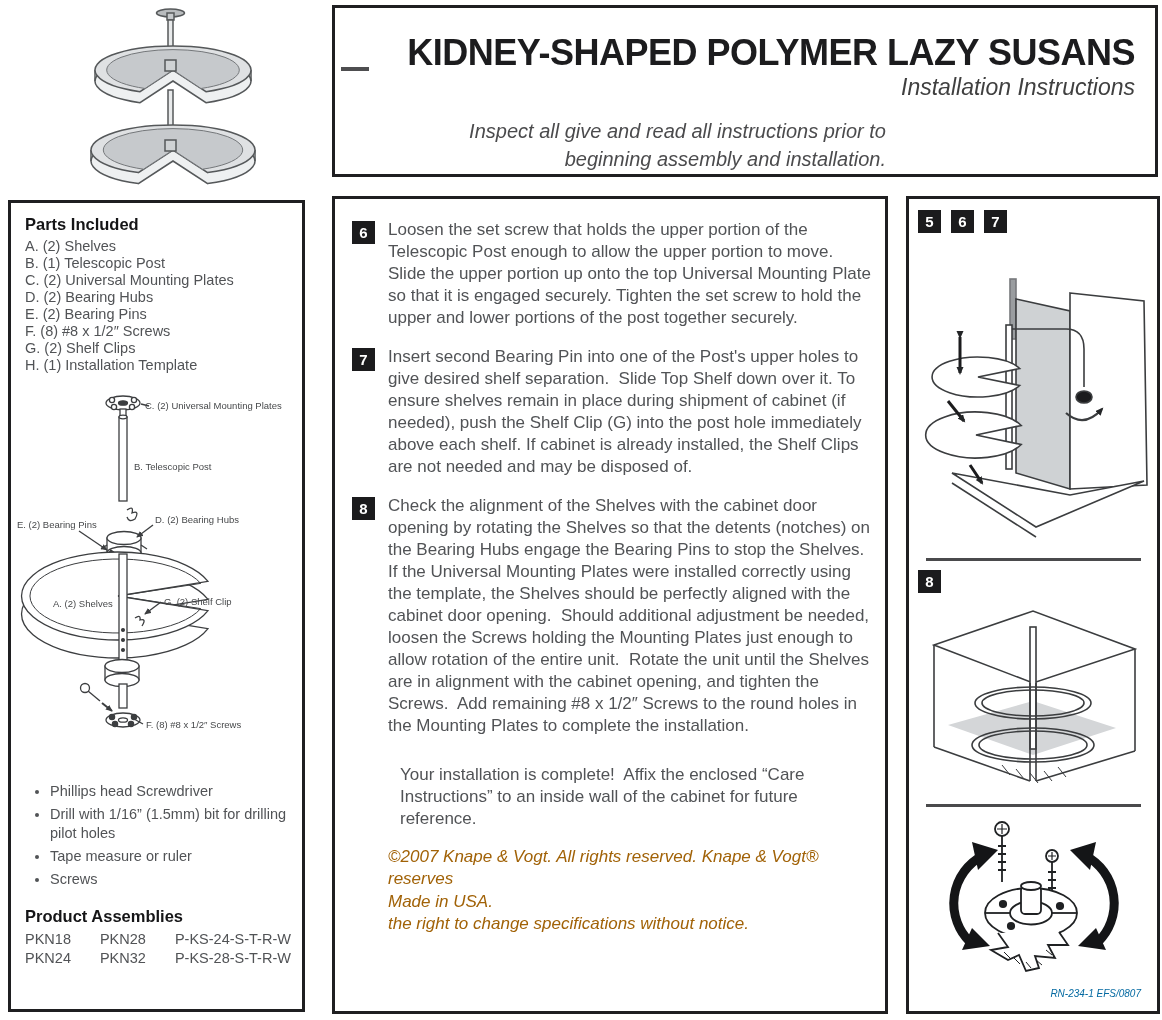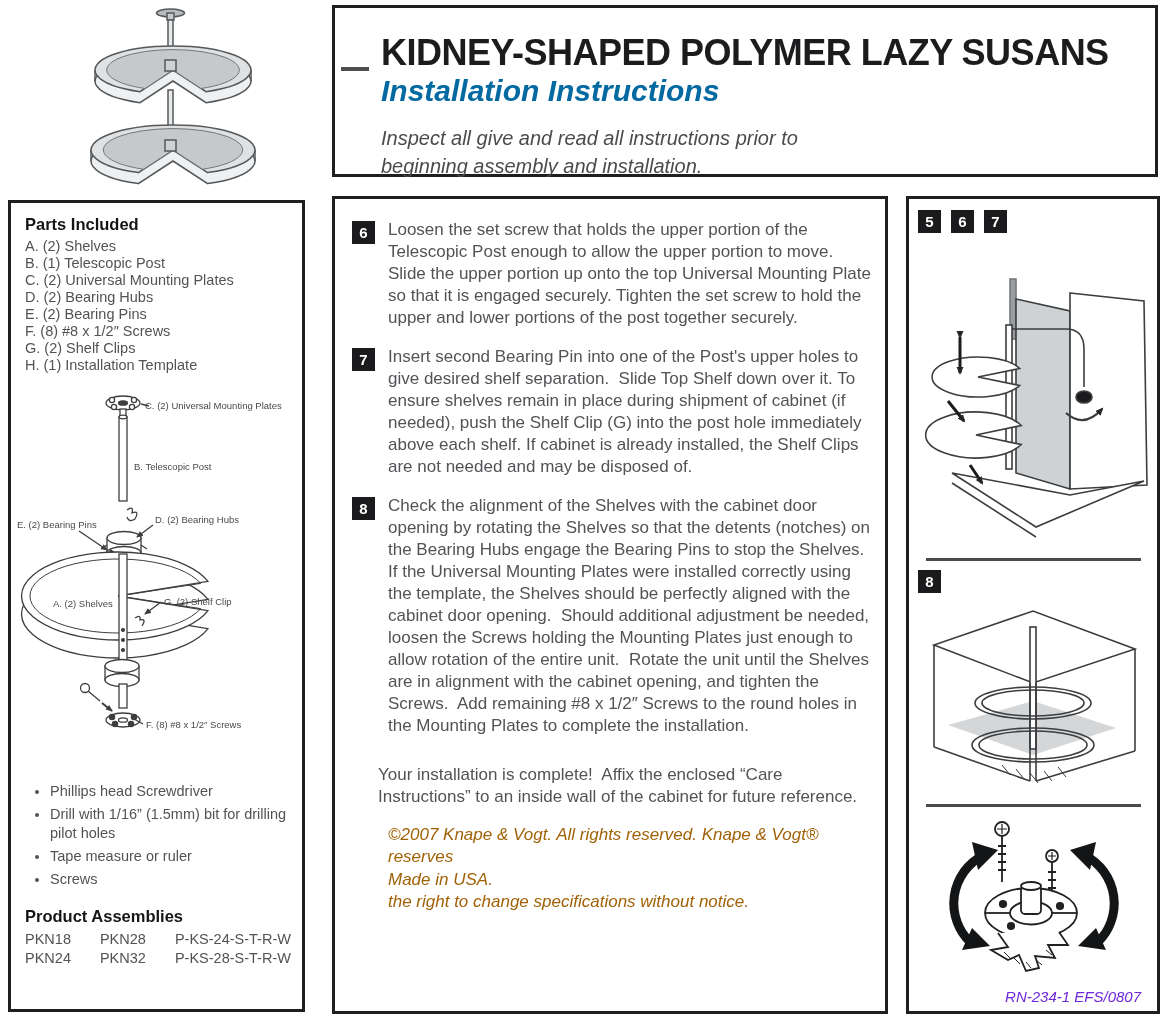--- a/index.html
+++ b/index.html
@@ -4,52 +4,52 @@
 <style>
   * { box-sizing: border-box; }
   html,body { margin:0; padding:0; background:#fff; }
   .page {
     position:relative; width:1162px; height:1020px; background:#fff;
     font-family:"Liberation Sans", sans-serif; color:#515356; overflow:hidden;
   }
   .box { position:absolute; border:3px solid #1f1f21; background:#fff; }
 
   
-  .header-box { left:332px; top:5px; width:826px; height:172px; padding:26px 20px 0 46px; }
+  .header-box { left:332px; top:5px; width:826px; height:172px; padding:26px 20px 0 46px;text-align:right; }
   .header-dash { position:absolute; left:6px; top:59px; width:28px; height:4px; background:#4e4e50; }
   .hdr-title { margin:0; font-size:36px; font-weight:bold; letter-spacing:-0.5px; color:#1c1c1e; line-height:1.05; }
-  .hdr-sub { margin:2px 0 0 0; font-size:30px; font-weight:bold; font-style:italic; color:#0369a1; }
+  .hdr-sub { margin:2px 0 0 0; font-size:23px; font-weight:normal; font-style:italic; color:#404040; }
   .hdr-note { margin:16px 0 0 0; font-size:20px; font-style:italic; color:#4b4b4d; line-height:1.4; max-width:505px; }
 
   
   .left-box { left:8px; top:200px; width:297px; height:812px; padding:12px 8px 16px 14px; }
   .sec-head { margin:0 0 4px 0; font-size:16.5px; font-weight:bold; color:#151517; }
   .plain-list { list-style:none; margin:0; padding:0; font-size:14.5px; line-height:17px; color:#515356; }
   .bullet-list { margin:0; padding:0 0 0 21px; font-size:14.5px; line-height:19px; color:#515356; }
   .bullet-list li { margin:4px; }
   .asm-row { display:flex; gap:29px; font-size:14.5px; line-height:19px; color:#515356; }
   .exploded-svg { display:block; margin:4px 0 0 -10px; }
   svg text { font-family:"Liberation Sans", sans-serif; font-size:9.5px; fill:#47494b; }
 
   
   .mid-box { left:332px; top:196px; width:556px; height:818px; padding:20px 14px 0 17px; }
   .step { display:flex; margin-bottom:17px; }
   .badge {
     flex:0 0 23px; width:23px; height:23px; margin-top:2px; background:#1b1b1d; color:#fff;
     font-weight:bold; font-size:15px; display:flex; align-items:center; justify-content:center;
   }
   .step-text { margin:0 0 0 13px; font-size:17px; line-height:22px; color:#515356; white-space:pre-wrap; }
-  .complete-note { margin:27px 0 0 26px; font-size:17px; line-height:22px; color:#515356; white-space:pre-wrap; max-width:486px; }
+  .complete-note { margin:27px 0 0 48px; font-size:17px; line-height:22px; color:#515356; white-space:pre-wrap; max-width:486px; }
   .legal { margin:16px 0 0 36px; font-size:17px; font-style:italic; color:#a16207; line-height:1.32; }
 
   
   .right-box { left:906px; top:196px; width:254px; height:818px; padding:11px 8px 0 9px; }
   .badge-row { display:flex; gap:10px; }
   .divider { border:none; border-top:3px solid #4a4a4c; margin:9px 8px; }
-  .docnum { text-align:right; font-size:15px; font-style:italic; color:#6d28d9; padding:4px 8px 0 0; }
+  .docnum { text-align:right; font-size:10px; font-style:italic; color:#0369a1; padding:4px 8px 0 0; }
   .dg { display:block; }
 </style>
 </head>
 <body>
 
 <div class="page">
 
   <svg class="dg" style="position:absolute; left:38px; top:2px;" width="270" height="192" viewBox="0 0 270 192">
     <g stroke="#55585a" stroke-width="1.5" fill="#e8eaeb">
       <ellipse cx="132.5" cy="11" rx="14" ry="4" fill="#b9bcbe"></ellipse>

